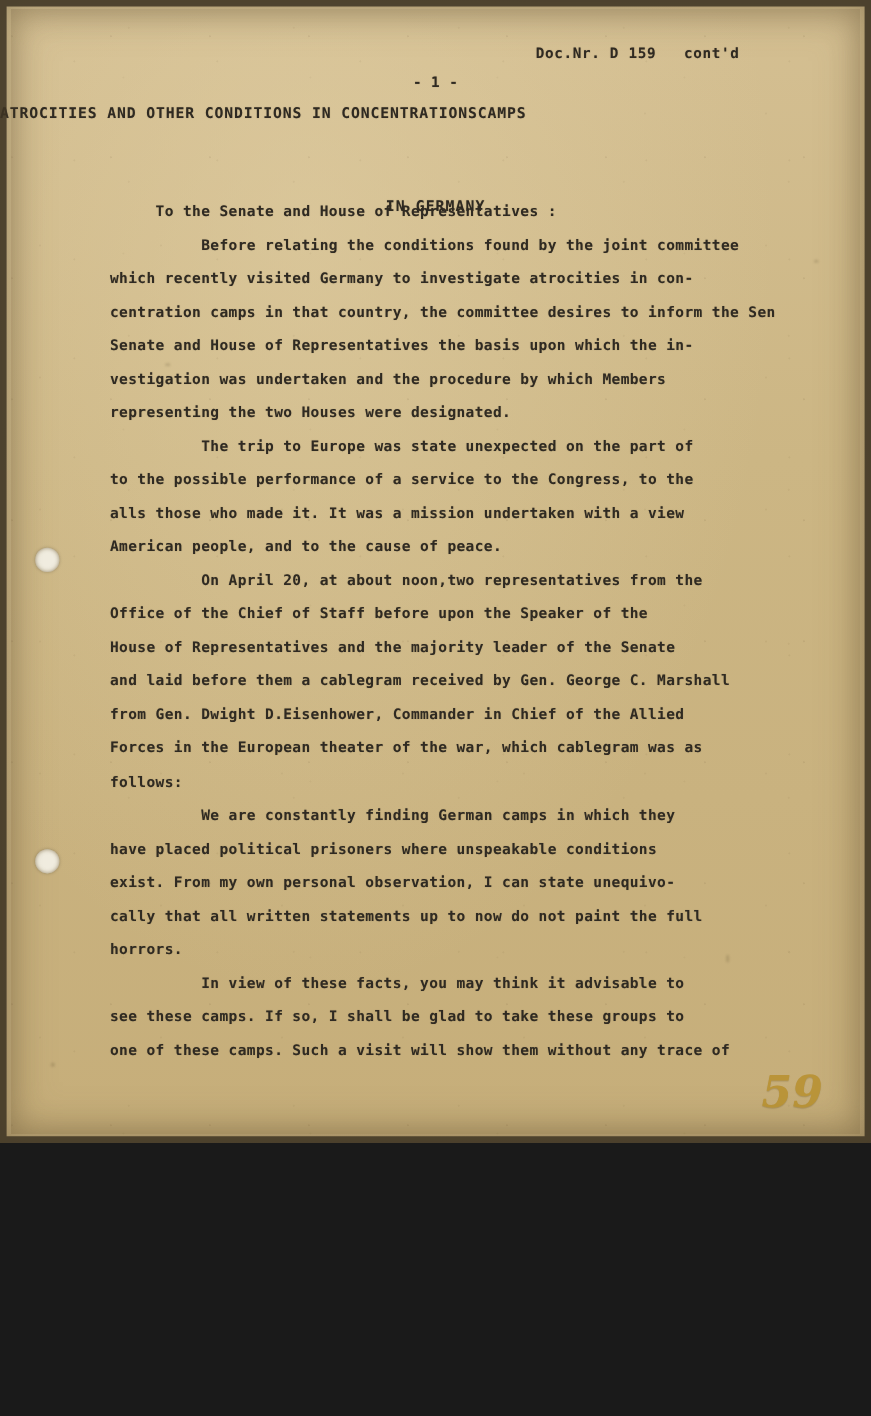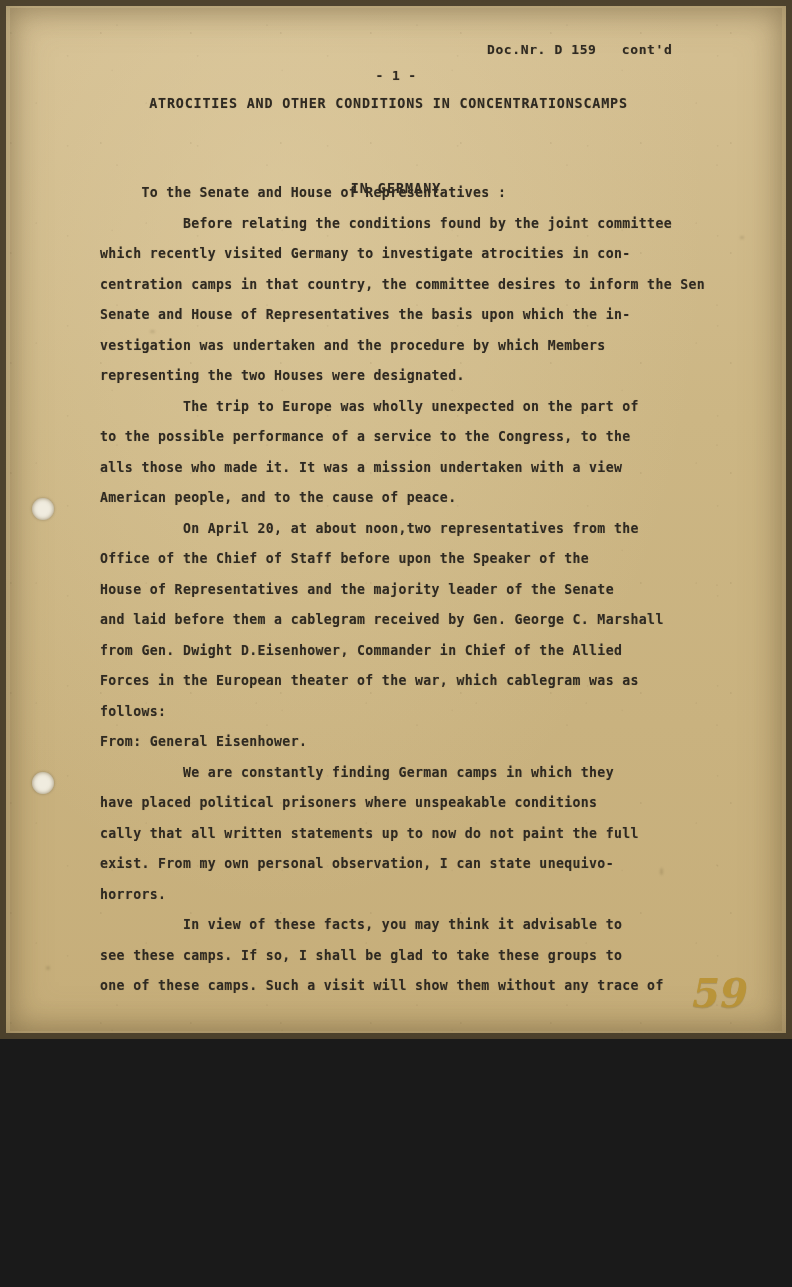--- a/index.html
+++ b/index.html
@@ -87,21 +87,20 @@
   }
   #pagenum-top {
     left: 0; right: 0;
     top: 68px;
     text-align: center;
     font-size: 13px;
   }
   #title1 {
     left: 0; right: 15px;
     top: 96px;
-    text-align: center;
     font-size: 13.4px;
     letter-spacing: 0.8px;
   }
   #title2 {
     left: 0; right: 0;
     top: 133px;
     text-align: center;
     font-size: 13.4px;
     letter-spacing: 1px;
     margin-top: 48px;
@@ -170,36 +169,35 @@
   <div class="doc-text" id="title2">IN GERMANY</div>
 
   <div id="body">
       <div class="line">     To the Senate and House of Representatives :</div>
       <div class="line">          Before relating the conditions found by the joint committee</div>
       <div class="line">which recently visited Germany to investigate atrocities in con-</div>
       <div class="line">centration camps in that country, the committee desires to inform the Sen</div>
       <div class="line">Senate and House of Representatives the basis upon which the in-</div>
       <div class="line">vestigation was undertaken and the procedure by which Members</div>
       <div class="line">representing the two Houses were designated.</div>
-      <div class="line">          The trip to Europe was wholly unexpected on the part of</div>
+      <div class="line">          The trip to Europe was state unexpected on the part of</div>
       <div class="line">to the possible performance of a service to the Congress, to the</div>
       <div class="line">alls those who made it. It was a mission undertaken with a view</div>
       <div class="line">American people, and to the cause of peace.</div>
       <div class="line">          On April 20, at about noon,two representatives from the</div>
       <div class="line">Office of the Chief of Staff before upon the Speaker of the</div>
       <div class="line">House of Representatives and the majority leader of the Senate</div>
       <div class="line">and laid before them a cablegram received by Gen. George C. Marshall</div>
       <div class="line">from Gen. Dwight D.Eisenhower, Commander in Chief of the Allied</div>
       <div class="line">Forces in the European theater of the war, which cablegram was as</div>
       <div class="line">follows:</div>
-      <div class="line">From: General Eisenhower.</div>
       <div class="line">          We are constantly finding German camps in which they</div>
       <div class="line">have placed political prisoners where unspeakable conditions</div>
+      <div class="line">exist. From my own personal observation, I can state unequivo-</div>
       <div class="line">cally that all written statements up to now do not paint the full</div>
-      <div class="line">exist. From my own personal observation, I can state unequivo-</div>
       <div class="line">horrors.</div>
       <div class="line">          In view of these facts, you may think it advisable to</div>
       <div class="line">see these camps. If so, I shall be glad to take these groups to</div>
       <div class="line">one of these camps. Such a visit will show them without any trace of</div>
     </div>
 
   <div class="doc-text" id="pagenum-bottom">- 1a-</div>
   <div id="folio">59</div>
 </div>
 

